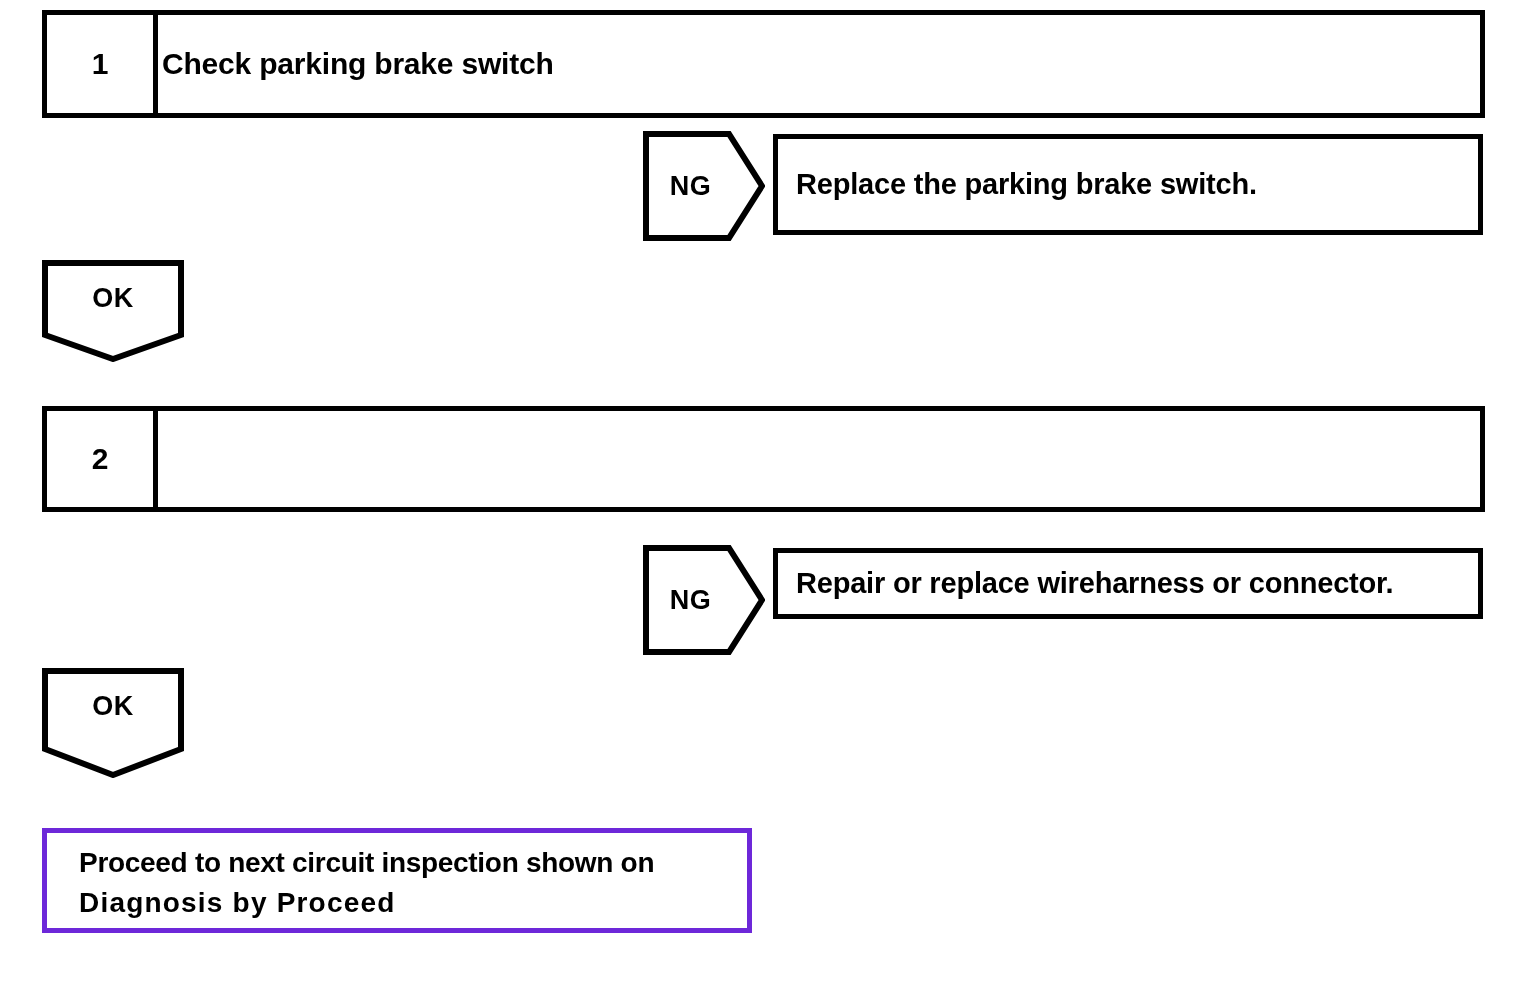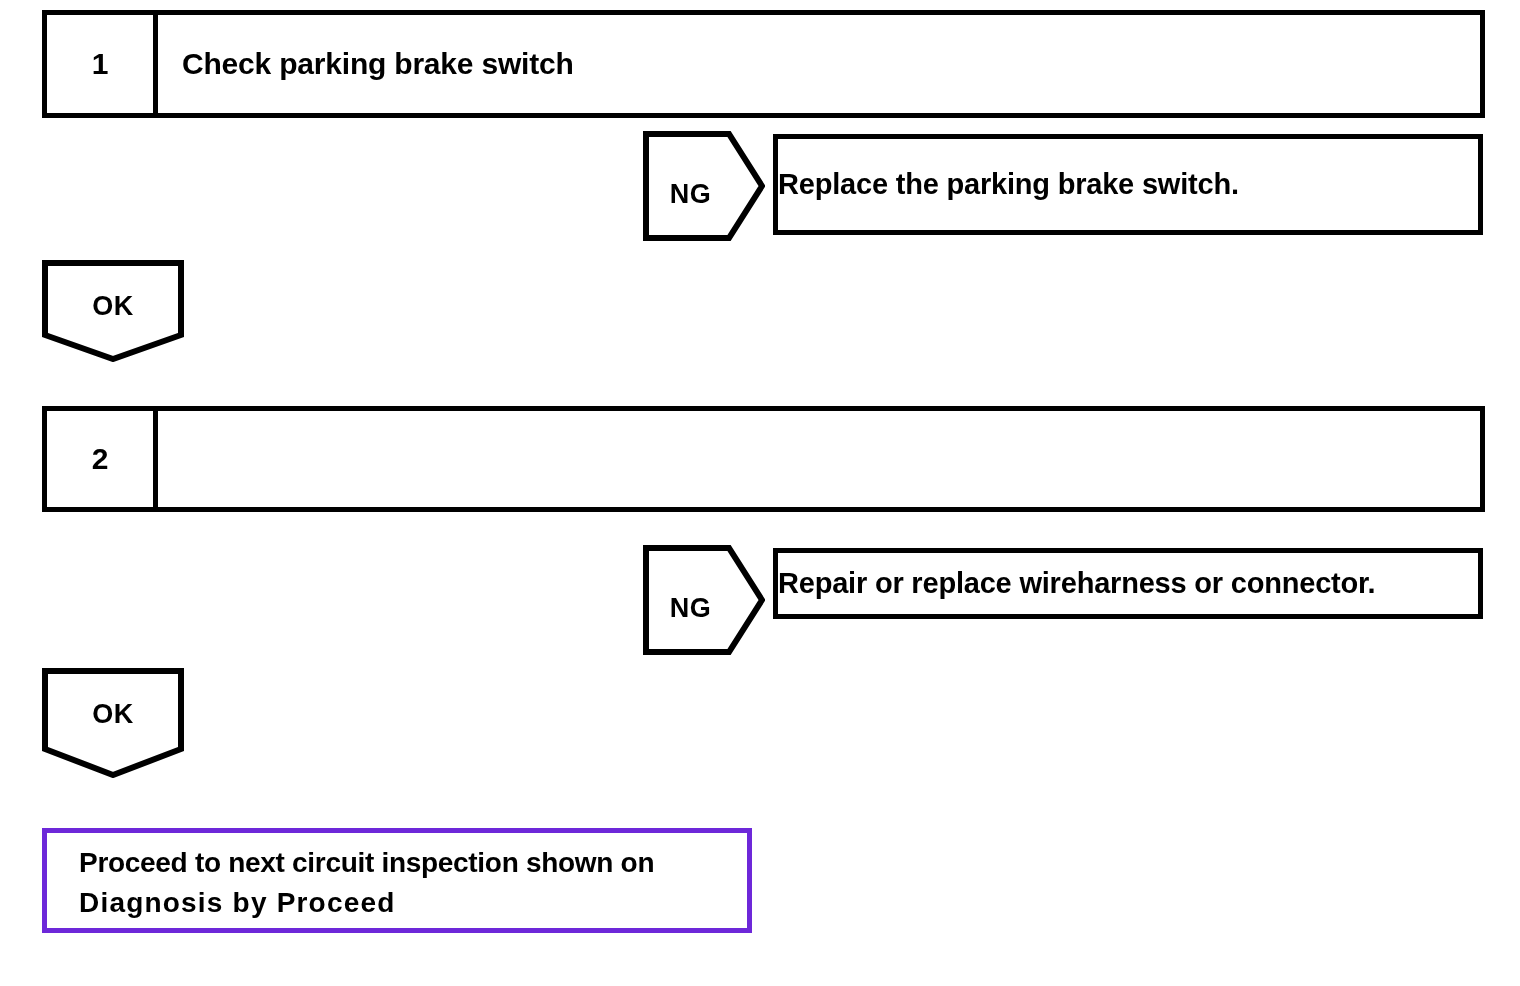--- a/index.html
+++ b/index.html
@@ -39,37 +39,38 @@
     color: #000000;
   }
   .step-title {
     position: absolute;
     left: 111px;
     right: 0;
     top: 0;
     bottom: 0;
     display: flex;
     align-items: center;
-    padding-left: 24px;
+    padding-left: 4px;
     box-sizing: border-box;
     font-size: 30px;
     font-weight: bold;
     color: #000000;
     white-space: nowrap;
     letter-spacing: -0.2px;
   }
 
   
   .result-box {
     position: absolute;
     box-sizing: border-box;
     border: 5px solid #000000;
     background: #ffffff;
     display: flex;
     align-items: center;
+    padding-left: 18px;
     font-size: 29px;
     font-weight: bold;
     color: #000000;
     white-space: nowrap;
     letter-spacing: -0.2px;
   }
 
   
   .final-box {
     position: absolute;
@@ -91,21 +92,21 @@
   .ng-shape svg { display: block; }
 
   
   .ok-shape {
     position: absolute;
   }
   .ok-shape svg { display: block; }
   .ok-label {
     position: absolute;
     left: 0;
-    top: 8px;
+    top: 0;
     width: 100%;
     height: 76px;
     display: flex;
     align-items: center;
     justify-content: center;
     font-size: 27px;
     font-weight: bold;
     color: #000000;
     letter-spacing: 0.5px;
   }

